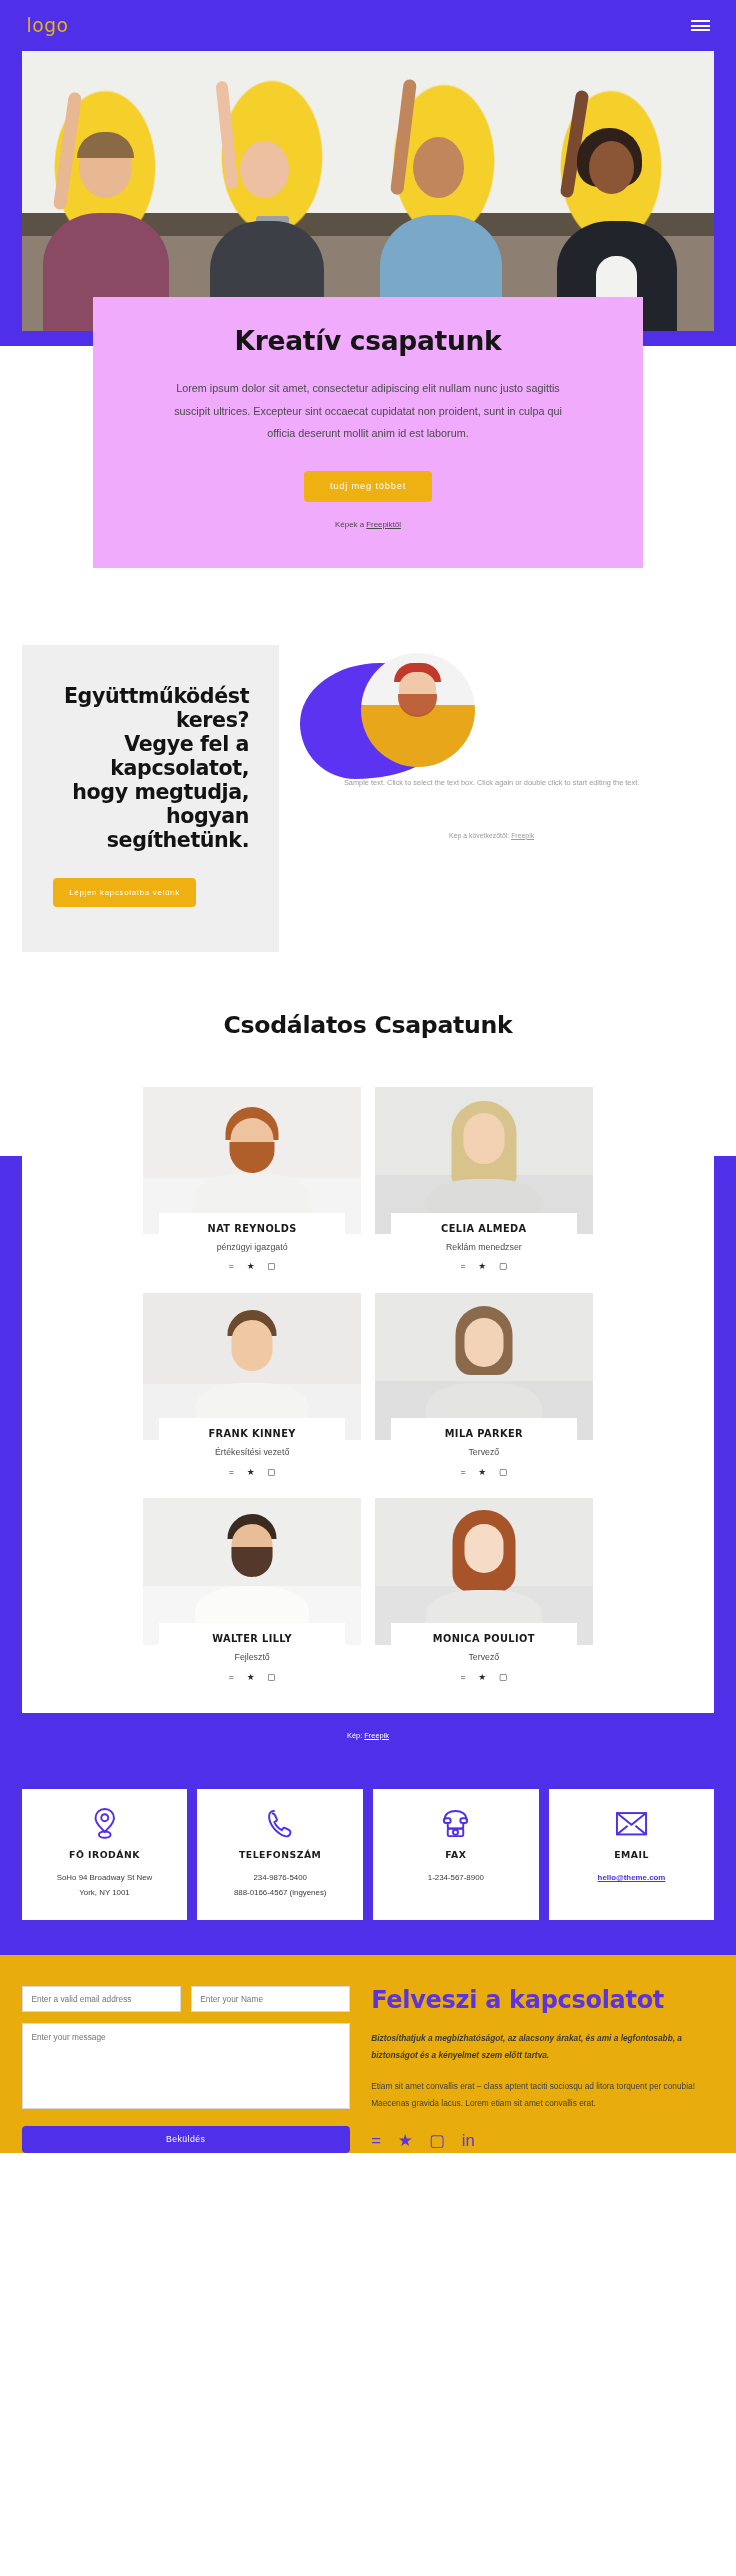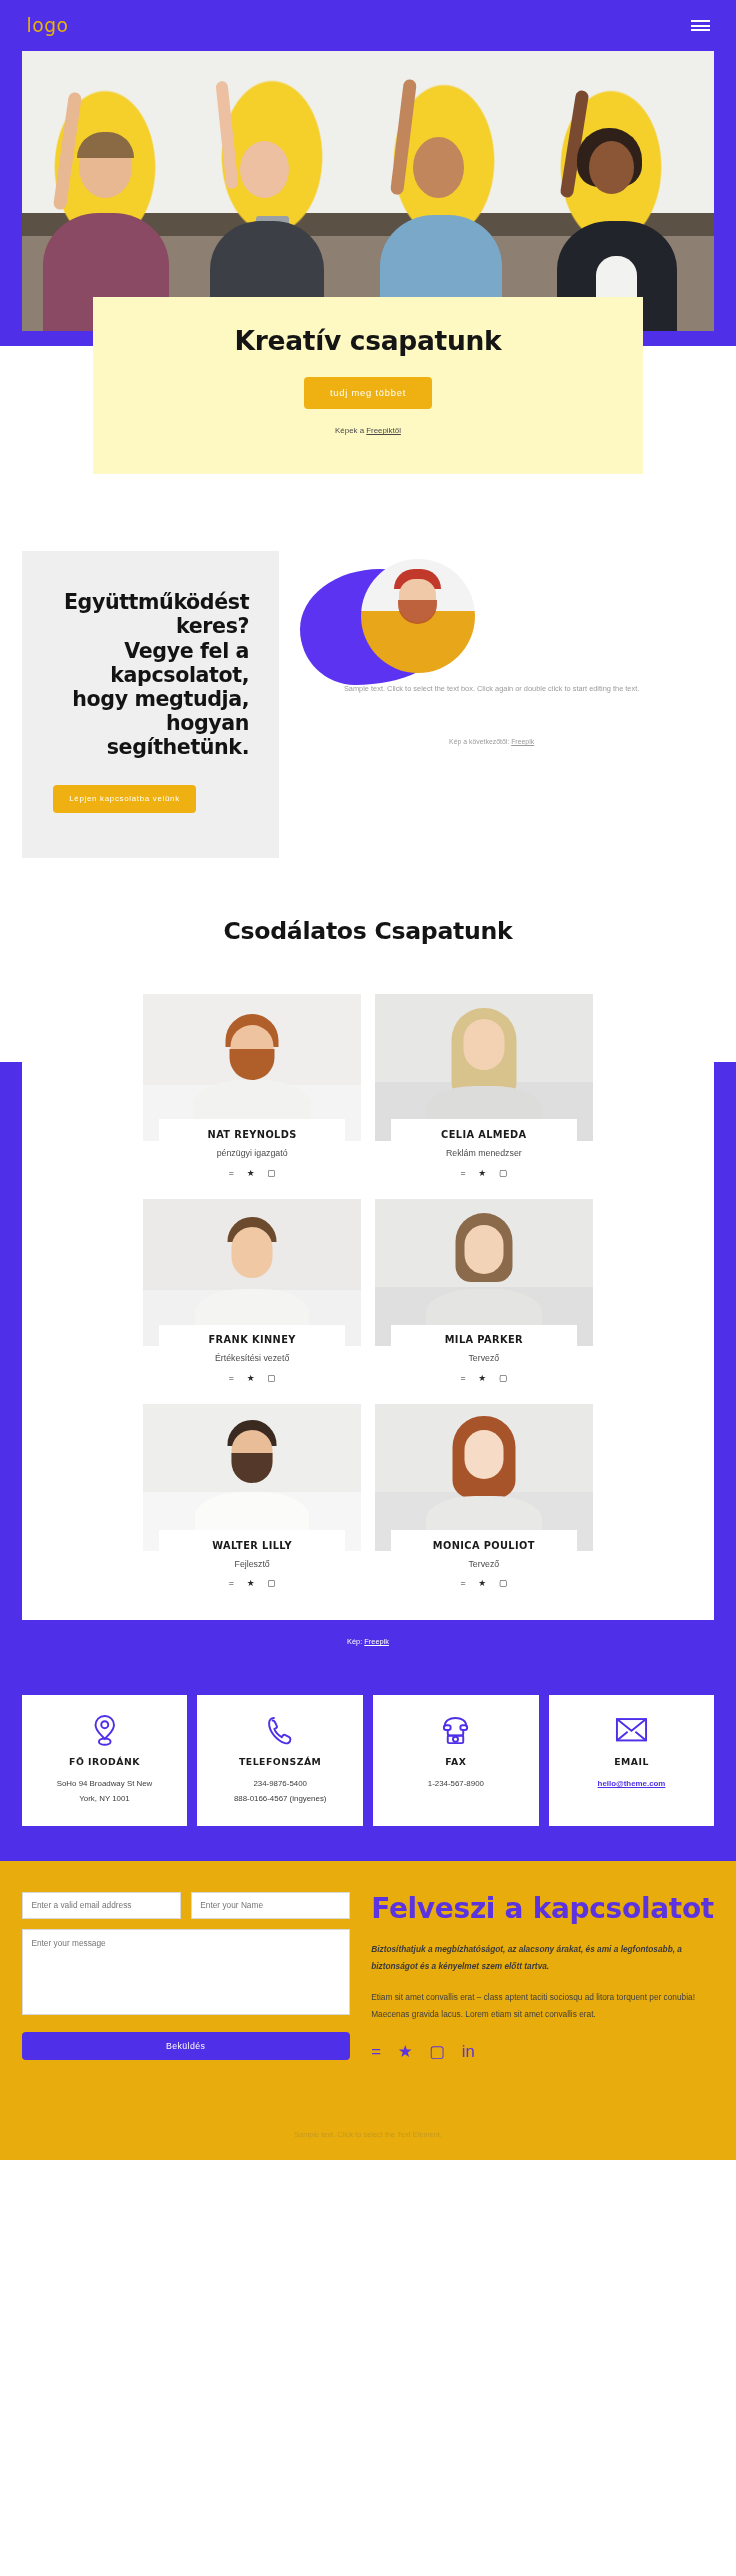--- a/index.html
+++ b/index.html
@@ -45,21 +45,21 @@
   .bulb-base::after{ content:""; position:absolute; left:2px; right:2px; top:11.8px;
      height:2px; background:#7e858c; box-shadow:0 6.9px 0 #7e858c, 0 13.7px 0 #7e858c;}
   .person { position:absolute; bottom:0; border-radius:44% 44% 0 0; }
   .hd { position:absolute; border-radius:50%; }
   .arm { position:absolute; border-radius:7.9px; }
 
   .hero-card {
     position:relative;
     margin:-34px auto 0;
     width:550px;
-    background:#fef9c3;
+    background:#f0abfc;
     padding:27.5px 59px 39px;
     text-align:center;
     z-index:4;
   }
   .hero-title {
     font-family:"DejaVu Sans", sans-serif;
     font-size:26.5px;
     font-weight:bold;
     color:#151515;
     letter-spacing:-0.3px;
@@ -187,21 +187,21 @@
     font-size:8.3px; color:#8c8c8c; padding:7.9px 8.8px; resize:none;
     font-family:"Liberation Sans", sans-serif; margin-bottom:12.8px;
   }
   .btn-send {
     width:100%; background:#4f2fe8; color:#fff; border:none; border-radius:3.9px;
     font-size:8.8px; padding:8.8px 0; cursor:pointer; letter-spacing:0.4px;
     font-family:"Liberation Sans", sans-serif;
   }
   .text-col { flex:1; }
   .text-col h2 {
-    font-family:"DejaVu Sans", sans-serif; font-size:28px; line-height:1.18;
+    font-family:"DejaVu Sans", sans-serif; font-size:24px; line-height:1.18;
     font-weight:bold; color:#5b33e0; letter-spacing:-0.3px; margin-bottom:15.7px;
   }
   .lead { font-size:8.3px; font-weight:bold; font-style:italic; color:#3a3a3a; line-height:2.1; margin-bottom:13.7px; }
   .body-t { font-size:8.3px; color:#3f3f3f; line-height:2.0; }
   .socials { display:flex; gap:16.7px; margin-top:21.6px; }
   .socials span { font-size:16.7px; color:#5b33e0; cursor:pointer; line-height:1; }
   .footer-note { background:#e8ac0c; text-align:center; font-size:7.4px; color:#c79a1c; padding:69px 0 21.6px; }
 </style>
 </head>
 <body>
@@ -241,20 +241,21 @@
 
       <div class="arm" style="left:546px; top:39px; width:12.8px; height:108px; background:#7a4a30; transform:rotate(9deg);"></div>
       <div style="position:absolute; left:555px; top:77px; width:65px; height:59px; background:#2f2119; border-radius:32px 32px 21.6px 21.6px;"></div>
       <div class="hd" style="left:567px; top:90px; width:45px; height:53px; background:#8a5636;"></div>
       <div class="person" style="left:535px; width:120px; height:110px; background:#21242b;"></div>
       <div style="position:absolute; left:574px; bottom:0; width:41px; height:75px; background:#f2f2f0; border-radius:19.6px 19.6px 0 0;"></div>
     </div>
 
     <div class="hero-card">
       <div class="hero-title">Kreatív csapatunk</div>
+      <div class="hero-para">Lorem ipsum dolor sit amet, consectetur adipiscing elit nullam nunc justo sagittis suscipit ultrices. Excepteur sint occaecat cupidatat non proident, sunt in culpa qui officia deserunt mollit anim id est laborum.</div>
       <button class="btn-yellow">tudj meg többet</button>
       <div class="credit">
         <span>Képek a </span><u>Freepiktől</u>
       </div>
     </div>
   </div>
 
   <div class="collab">
     <div class="collab-left">
       <div class="collab-h" style="white-space:pre-line;">Együttműködést keres?
@@ -465,16 +466,15 @@
       <div class="body-t">Etiam sit amet convallis erat – class aptent taciti sociosqu ad litora torquent per conubia! Maecenas gravida lacus. Lorem etiam sit amet convallis erat.</div>
       <div class="socials">
         <span>=</span>
         <span>★</span>
         <span>▢</span>
         <span>in</span>
       </div>
     </div>
   </div>
 
-  <div class="footer-note">Sample text. Click to select the Text Element.</div>
 
 </div>
 
 
 </body></html>

